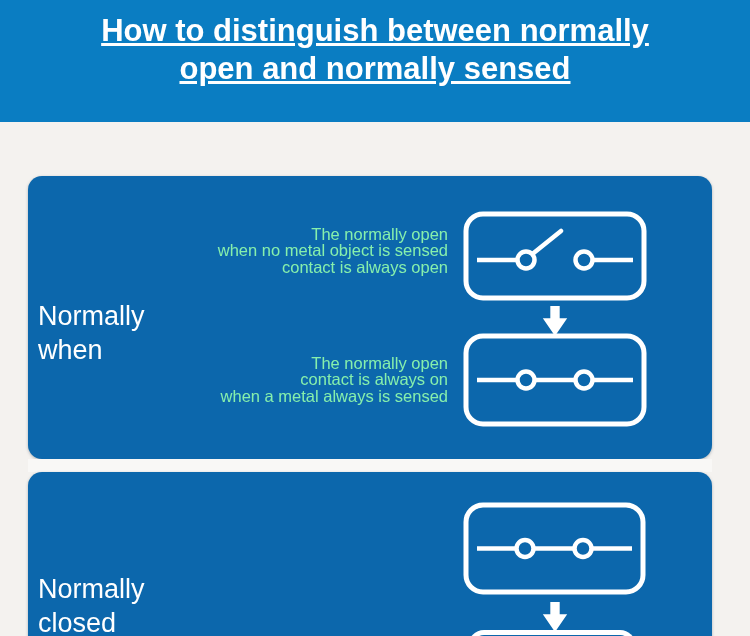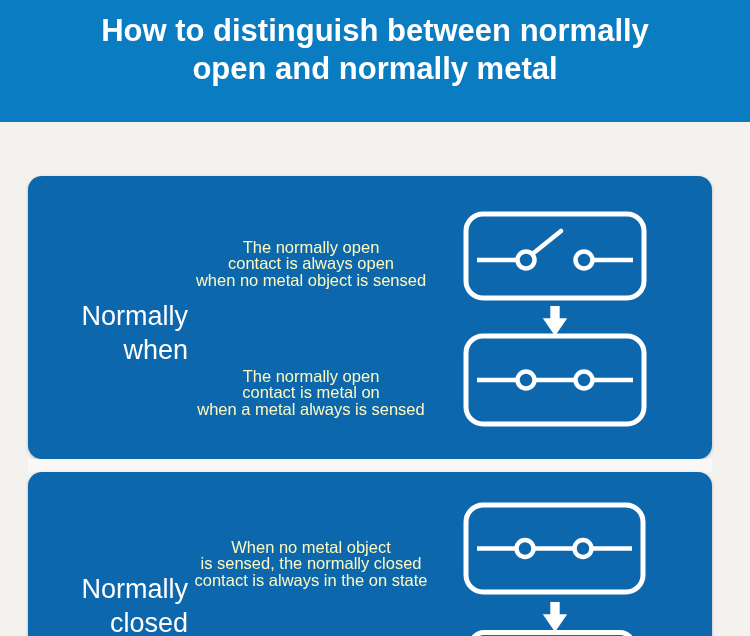--- a/index.html
+++ b/index.html
@@ -22,21 +22,21 @@
     background: #0a7dc2;
   }
   .banner h1 {
     padding-top: 12px;
     text-align: center;
     color: #ffffff;
     font-size: 31px;
     font-weight: bold;
     line-height: 38px;
   }
-  .banner h1 span { display: block; }
+  .banner h1 span { display: block; text-decoration: underline; }
   .panel {
     position: absolute;
     left: 28px;
     width: 684px;
     background: #0c67ac;
     border-radius: 14px;
     box-shadow: 0 1px 3px rgba(40,60,80,0.35);
     color: #ffffff;
   }
   .panel-1 { top: 176px; height: 283px; }
@@ -44,37 +44,36 @@
   .divider {
     position: absolute;
     left: 28px; top: 459px;
     width: 684px; height: 13px;
     background: #f9f8f6;
   }
   .panel-label {
     position: absolute;
     left: 10px;
     width: 150px;
-    text-align: right;
+    text-align: left;
     font-size: 27px;
     line-height: 34px;
     color: #ffffff;
   }
   .panel-label span { display: block; }
   .panel-1 .panel-label { top: 123px; }
   .panel-2 .panel-label { top: 100px; }
   .text-block {
     position: absolute;
     left: 146px;
     width: 274px;
-    text-align: center;
+    text-align: right;
     font-size: 16.5px;
     line-height: 16.3px;
-    color: #fef9c3;
-    margin-top: 13px;
+    color: #86efac;
   }
   .text-block span { display: block; }
   .tb-1 { top: 50px; }
   .tb-2 { top: 179px; }
   .panel-2 .tb-3 { top: 54px; }
   .diagram { position: absolute; left: 435px; }
   .diag-1 { top: 35px; width: 184px; height: 90px; }
   .diag-2 { top: 157px; width: 184px; height: 94px; }
   .panel-2 .diag-3 { top: 30px; width: 183px; height: 93px; }
   .diagram svg { display: block; width: 100%; height: 100%; }
@@ -96,34 +95,34 @@
   }
 </style>
 </head>
 <body>
 
 <div class="page">
 
   <header class="banner">
     <h1>
       <span>How to distinguish between normally</span>
-      <span>open and normally metal</span>
+      <span>open and normally sensed</span>
     </h1>
   </header>
 
   <section class="panel panel-1">
     <div class="panel-label">
       <span>Normally</span>
       <span>when</span>
     </div>
 
     <div class="text-block tb-1">
       <span>The normally open</span>
+      <span>when no metal object is sensed</span>
       <span>contact is always open</span>
-      <span>when no metal object is sensed</span>
     </div>
 
     <div class="diagram diag-1">
       <svg viewBox="0 0 184 90" xmlns="http://www.w3.org/2000/svg">
         <rect x="3" y="3" width="178" height="84" rx="17" fill="none" stroke="#ffffff" stroke-width="5"></rect>
         <line x1="14" y1="49" x2="54.5" y2="49" stroke="#ffffff" stroke-width="4.5"></line>
         <circle cx="63" cy="49" r="8.5" fill="none" stroke="#ffffff" stroke-width="4.5"></circle>
         <line x1="70" y1="42.5" x2="98" y2="20" stroke="#ffffff" stroke-width="4.5" stroke-linecap="round"></line>
         <circle cx="121" cy="49" r="8.5" fill="none" stroke="#ffffff" stroke-width="4.5"></circle>
         <line x1="129.5" y1="49" x2="170" y2="49" stroke="#ffffff" stroke-width="4.5"></line>
@@ -131,21 +130,21 @@
     </div>
 
     <div class="down-arrow">
       <svg viewBox="0 0 30 32" xmlns="http://www.w3.org/2000/svg">
         <path d="M10 0 h10 v13 h8 L15 32 L2 13 h8 z" fill="#ffffff"></path>
       </svg>
     </div>
 
     <div class="text-block tb-2">
       <span>The normally open</span>
-      <span>contact is metal on</span>
+      <span>contact is always on</span>
       <span>when a metal always is sensed</span>
     </div>
 
     <div class="diagram diag-2">
       <svg viewBox="0 0 184 94" xmlns="http://www.w3.org/2000/svg">
         <rect x="3" y="3" width="178" height="88" rx="17" fill="none" stroke="#ffffff" stroke-width="5"></rect>
         <line x1="14" y1="47" x2="170" y2="47" stroke="#ffffff" stroke-width="4.5"></line>
         <circle cx="63" cy="47" r="8.5" fill="#0c67ac" stroke="#ffffff" stroke-width="4.5"></circle>
         <circle cx="121" cy="47" r="8.5" fill="#0c67ac" stroke="#ffffff" stroke-width="4.5"></circle>
       </svg>
@@ -153,25 +152,20 @@
   </section>
 
   <div class="divider"></div>
 
   <section class="panel panel-2">
     <div class="panel-label">
       <span>Normally</span>
       <span>closed</span>
     </div>
 
-    <div class="text-block tb-3">
-      <span>When no metal object</span>
-      <span>is sensed, the normally closed</span>
-      <span>contact is always in the on state</span>
-    </div>
 
     <div class="diagram diag-3">
       <svg viewBox="0 0 183 93" xmlns="http://www.w3.org/2000/svg">
         <rect x="3" y="3" width="177" height="87" rx="17" fill="none" stroke="#ffffff" stroke-width="5"></rect>
         <line x1="14" y1="46.5" x2="169" y2="46.5" stroke="#ffffff" stroke-width="4.5"></line>
         <circle cx="62" cy="46.5" r="8.5" fill="#0c67ac" stroke="#ffffff" stroke-width="4.5"></circle>
         <circle cx="120" cy="46.5" r="8.5" fill="#0c67ac" stroke="#ffffff" stroke-width="4.5"></circle>
       </svg>
     </div>
 

